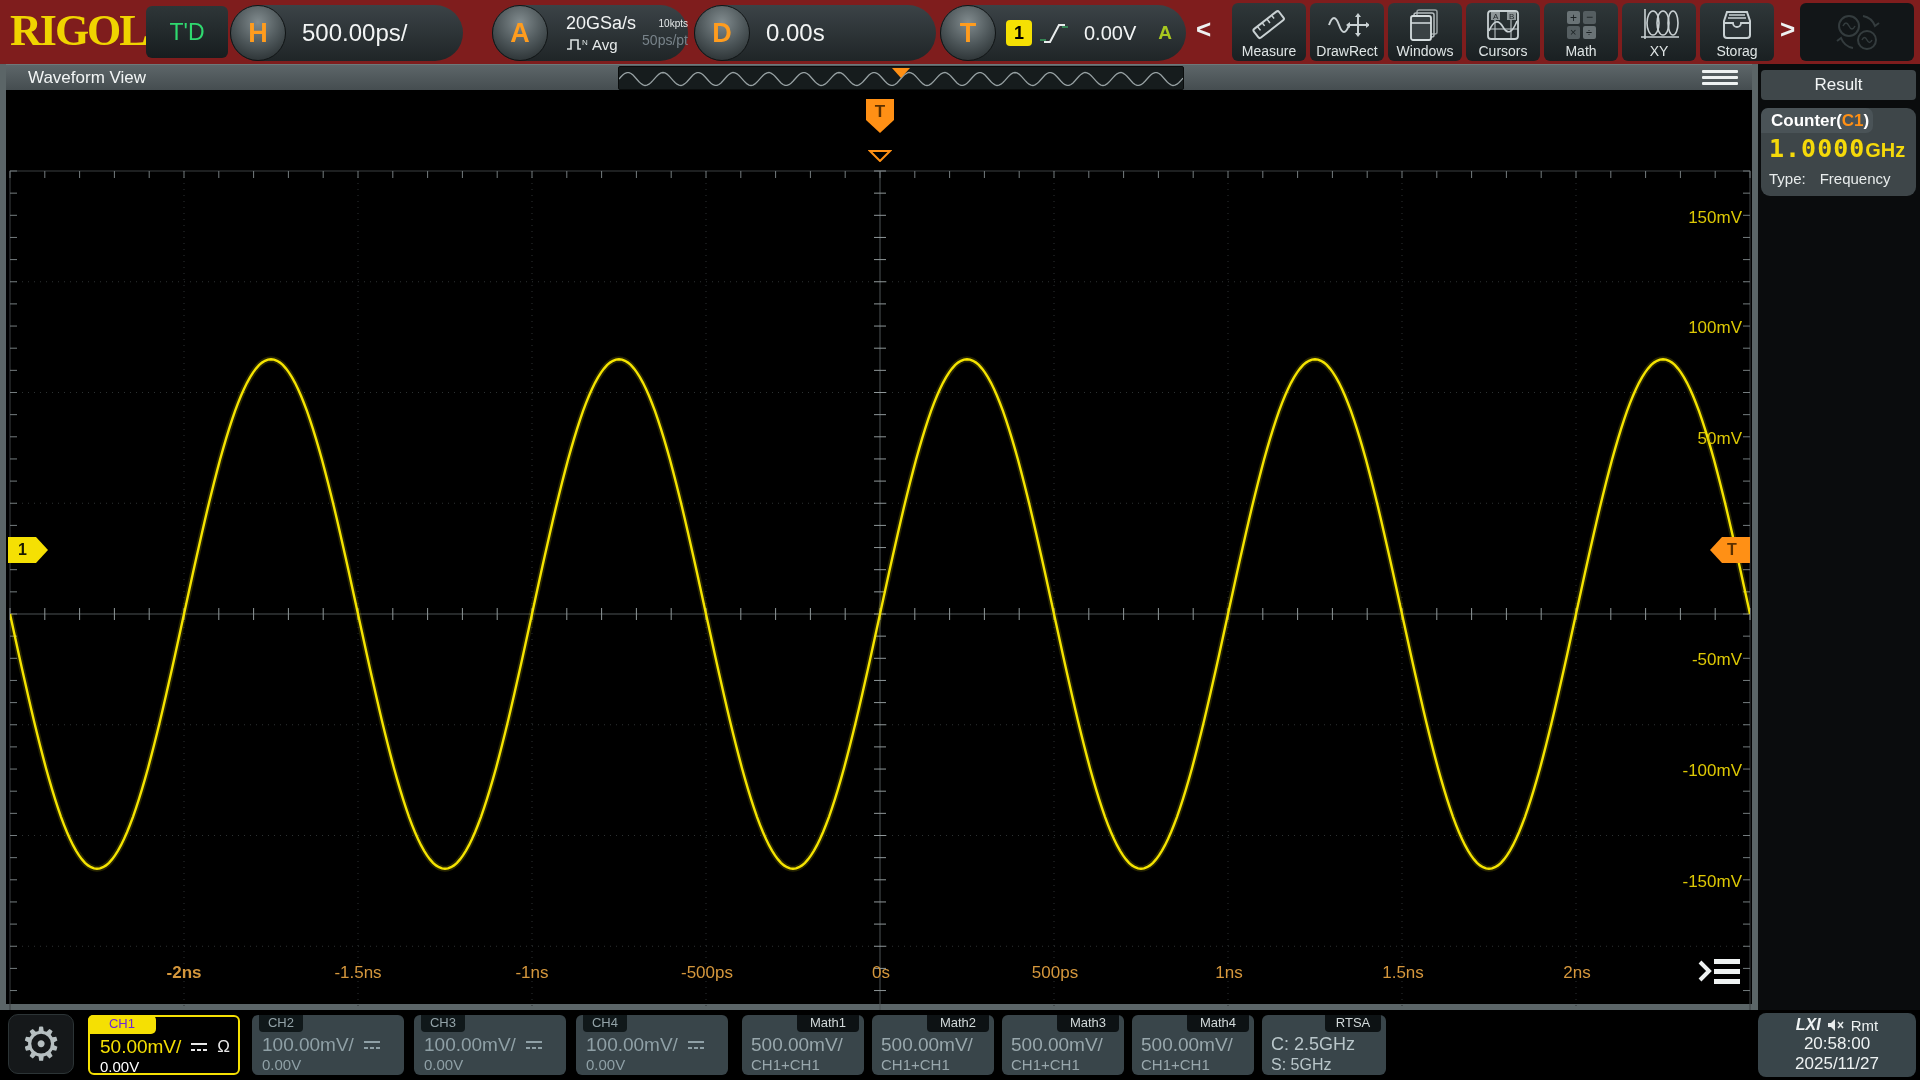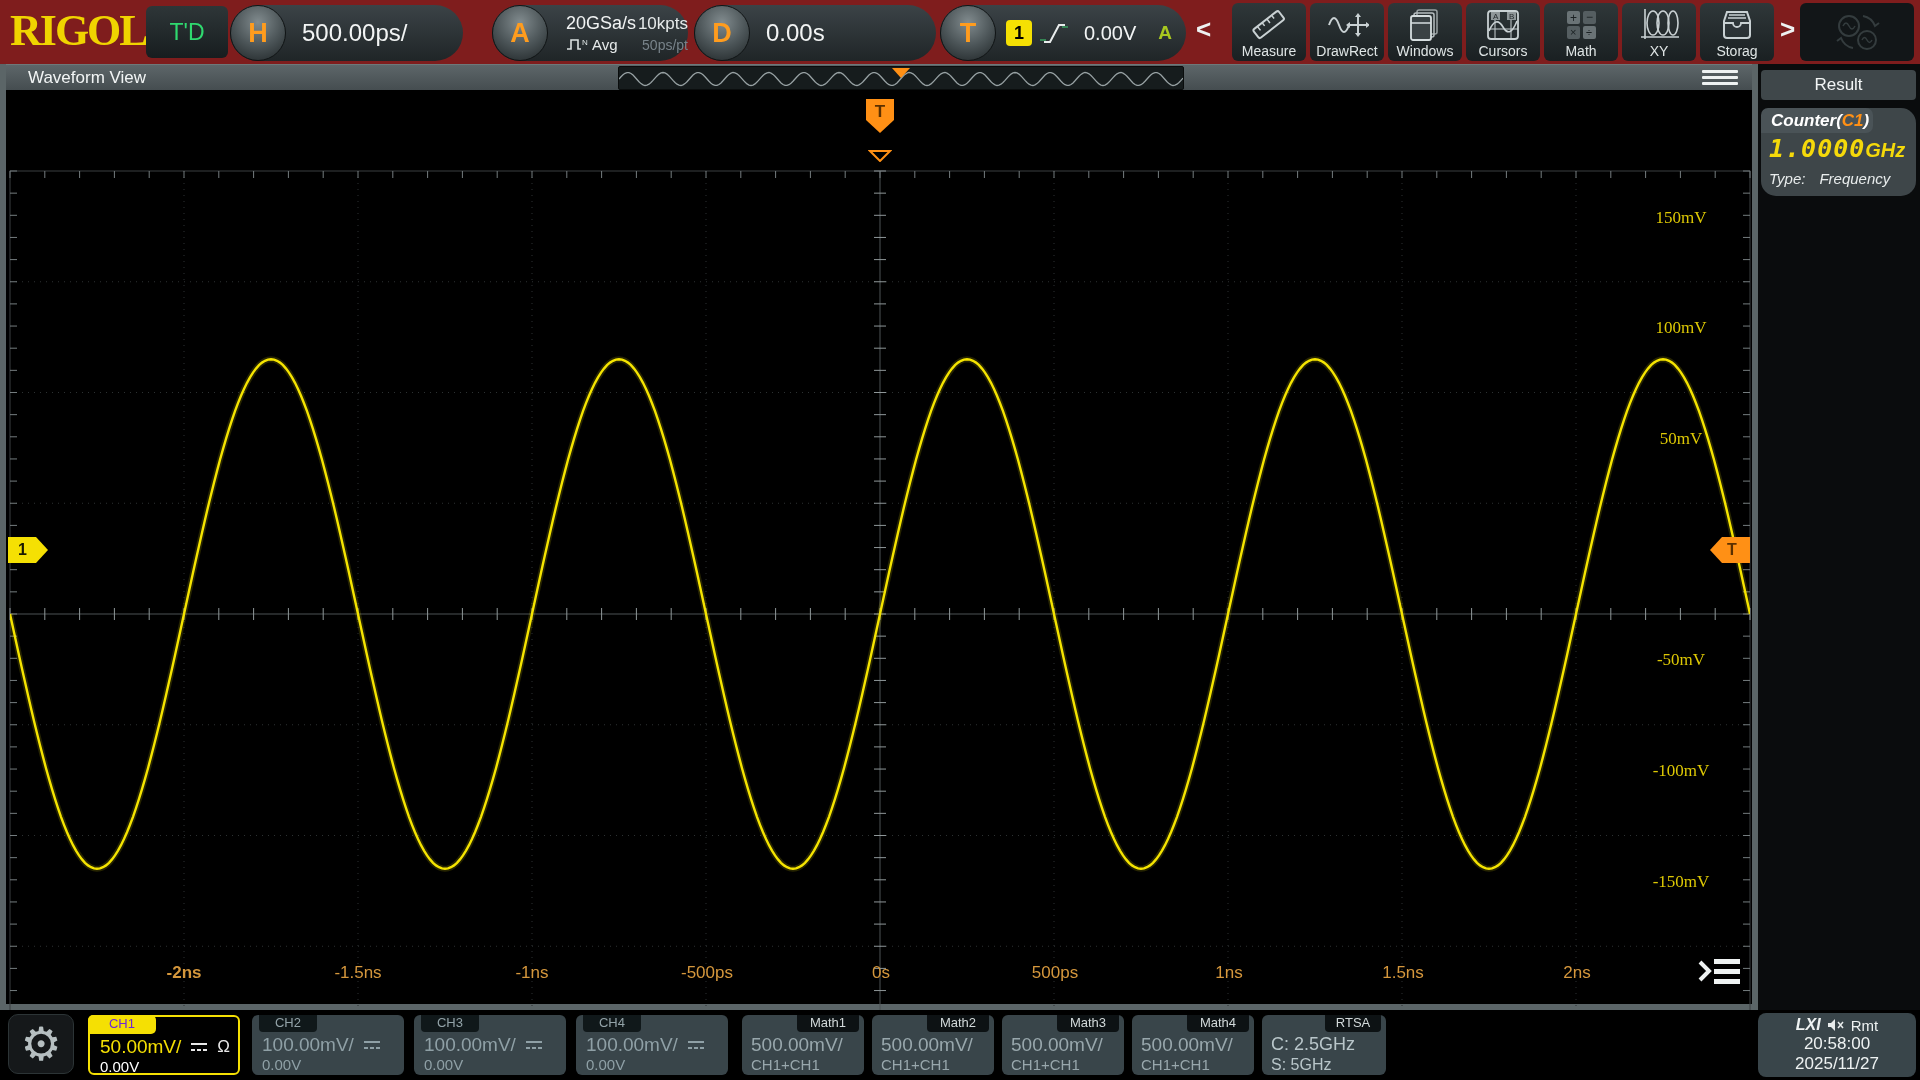--- a/index.html
+++ b/index.html
@@ -24,21 +24,21 @@
   .pill .big { color:#f2f4f4; font-size:24px; margin-left:16px; }
   .pill-h { left:230px; width:233px; }
   .pill-a { left:492px; width:196px; }
   .pill-d { left:694px; width:242px; }
   .pill-t { left:940px; width:246px; }
   .acols { display:flex; align-items:center; width:132px; margin-left:18px; }
   .acol1 { display:flex; flex-direction:column; gap:2px; }
   .acol1 .l1 { color:#f2f4f4; font-size:18px; }
   .acol1 .l2 { color:#e6eaea; font-size:15px; display:flex; align-items:center; gap:4px; }
   .acol2 { margin-left:auto; display:flex; flex-direction:column; gap:3px; text-align:right; }
-  .acol2 .l1 { color:#e6eaea; font-size:17px;text-align:center; }
+  .acol2 .l1 { color:#e6eaea; font-size:10px; }
   .acol2 .l2 { color:#78838a; font-size:14px; }
   .tbadge { width:26px; height:26px; border-radius:4px; background:#f5e003; color:#000;
             font-size:18px; font-weight:bold; display:flex; align-items:center; justify-content:center;
             margin-left:10px; }
   .tslope { margin-left:6px; }
   .tlevel { color:#f2f4f4; font-size:20px; margin-left:14px; }
   .tsweep { color:#a8c820; font-size:19px; font-weight:bold; margin-left:auto; margin-right:14px; }
   .chev { position:absolute; top:14px; color:#eef2f2; font-size:26px; font-weight:bold; cursor:pointer; }
   .chev-l { left:1196px; }
   .chev-r { left:1780px; }
@@ -60,60 +60,60 @@
   .navstrip { position:absolute; left:612px; top:1px; width:566px; height:24px; background:#161c1d;
               border:1px solid #0a0d0d; border-radius:2px; }
   .navtri { position:absolute; left:50%; top:1px; margin-left:-9px; width:0; height:0;
             border-left:9px solid transparent; border-right:9px solid transparent;
             border-top:10px solid #ff9015; }
   .hamb { position:absolute; right:14px; top:5px; width:36px; height:16px; cursor:pointer; }
   .hamb div { height:3px; background:#eef2f2; margin-bottom:3px; border-radius:1px; }
 
   .gridsvg { position:absolute; left:6px; top:90px; }
   .axislabels { position:absolute; left:0; top:0; width:1920px; height:1080px; pointer-events:none; }
-  .ylab { position:absolute; width:122px; text-align:center; color:#ddc804; font-size:17px;font-family:Liberation Serif, serif; }
+  .ylab { position:absolute; width:122px; text-align:right; color:#ddc804; font-size:17px; }
   .xlab { position:absolute; width:90px; text-align:center; color:#d5973c; font-size:17px; }
 
   .tflag-outline { position:absolute; left:868px; top:86px; }
   .tflag { position:absolute; left:866px; top:99px; width:28px; height:34px; background:#ff9015;
            clip-path:polygon(0 0,100% 0,100% 62%,50% 100%,0 62%);
            color:#5b3000; font-size:17px; font-weight:bold; text-align:center; line-height:26px; cursor:pointer; }
   .chmark { position:absolute; left:8px; top:537px; width:40px; height:26px; background:#f5e003;
             clip-path:polygon(0 0,70% 0,100% 50%,70% 100%,0 100%);
             color:#1a1a00; font-size:16px; font-weight:bold; line-height:26px; text-indent:10px; cursor:pointer; }
   .trmark { position:absolute; left:1710px; top:537px; width:40px; height:26px; background:#ff9015;
             clip-path:polygon(30% 0,100% 0,100% 100%,30% 100%,0 50%);
             color:#5b3000; font-size:16px; font-weight:bold; line-height:26px; text-indent:17px; cursor:pointer; }
   .gridmenu { position:absolute; left:1694px; top:952px; cursor:pointer; }
 
   
   .rpanel { position:absolute; left:1758px; top:64px; width:162px; height:946px; background:#0a0c0d; }
   .rhead { position:absolute; left:3px; top:6px; width:155px; height:30px; border-radius:4px;
            background:#3f474a; color:#f2f5f5; font-size:17px;
            display:flex; align-items:center; justify-content:center; }
-  .ccard { position:absolute; left:3px; top:44px; width:155px; height:88px; border-radius:15px;
-           background:#3e4649;font-style:italic; }
+  .ccard { position:absolute; left:3px; top:44px; width:155px; height:88px; border-radius:9px;
+           background:#3e4649; }
   .ctab { position:absolute; left:0; top:0; width:112px; height:25px; border-radius:7px 7px 7px 0;
           background:#4a5357; color:#fff; font-size:17px; font-weight:bold;
           display:flex; align-items:center; padding-left:10px; }
   .ctab .csrc { color:#ff9015; }
   .cval { position:absolute; left:8px; top:26px; font-family:"DejaVu Sans Mono", monospace;
           font-weight:bold; font-size:25px; color:#f5d90a; letter-spacing:1px; }
   .cval .cunit { font-family:"Liberation Sans", sans-serif; font-size:20px; letter-spacing:0; }
   .ctype { position:absolute; left:8px; top:62px; color:#e8ecec; font-size:15px; }
   .ctype .tv { margin-left:14px; }
 
   
   .bottombar { position:absolute; left:0; top:1010px; width:1920px; height:70px; background:#000; }
   .gearbtn { position:absolute; left:8px; top:4px; width:66px; height:60px; border-radius:10px;
              background:#15181a; border:1px solid #2c3436; color:#b6bfc1; font-size:46px;
              display:flex; align-items:center; justify-content:center; cursor:pointer; }
   .chbox { position:absolute; top:5px; width:152px; height:60px; border-radius:6px;
            background:#39454a; cursor:pointer; }
-  .chbox .tab { position:absolute; left:7px; top:0; width:58px; height:17px; font-size:13px;
+  .chbox .tab { position:absolute; left:7px; top:0; width:44px; height:17px; font-size:13px;
                 background:#10181a; color:#93a3a8; border-radius:0 0 4px 4px; text-align:center; line-height:16px; }
   .chbox .r1 { position:absolute; left:10px; top:19px; font-size:19px; color:#8fa0a6;
                display:flex; align-items:center; gap:8px; }
   .chbox .r2 { position:absolute; left:10px; top:41px; font-size:15px; color:#8fa0a6; }
   .chbox.active { background:#000; border:2px solid #f5e003; }
   .chbox.active .tab { left:-2px; top:-2px; width:68px; height:19px; background:#f5e003; color:#6d28d9;
                        font-weight:normal; border-radius:5px 5px 5px 0; line-height:18px; }
   .chbox.active .r1 { color:#f5e003; }
   .chbox.active .r2 { color:#fff; }
   .chbox .ohm { color:#e8e8e8; font-size:17px; }

